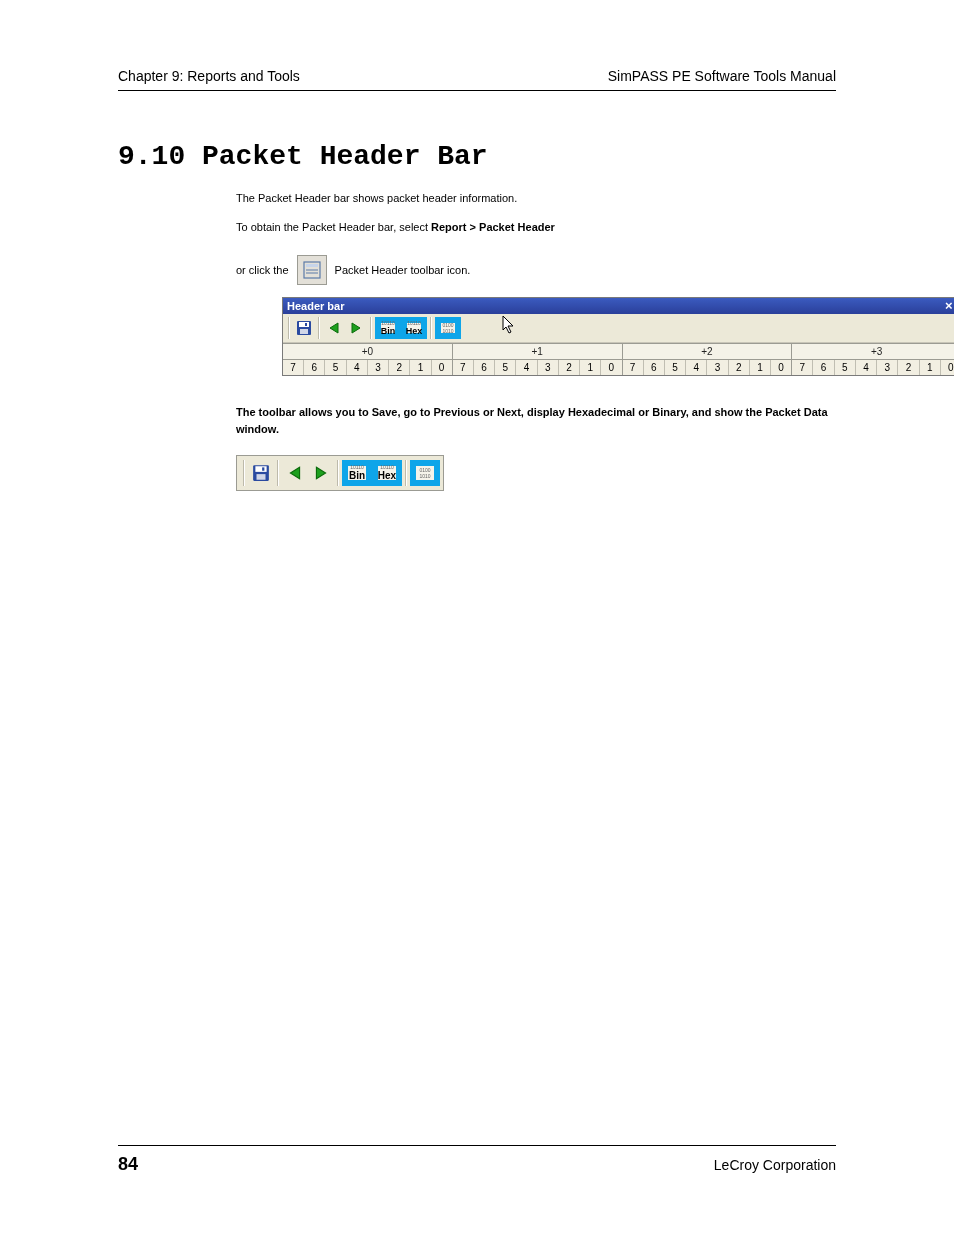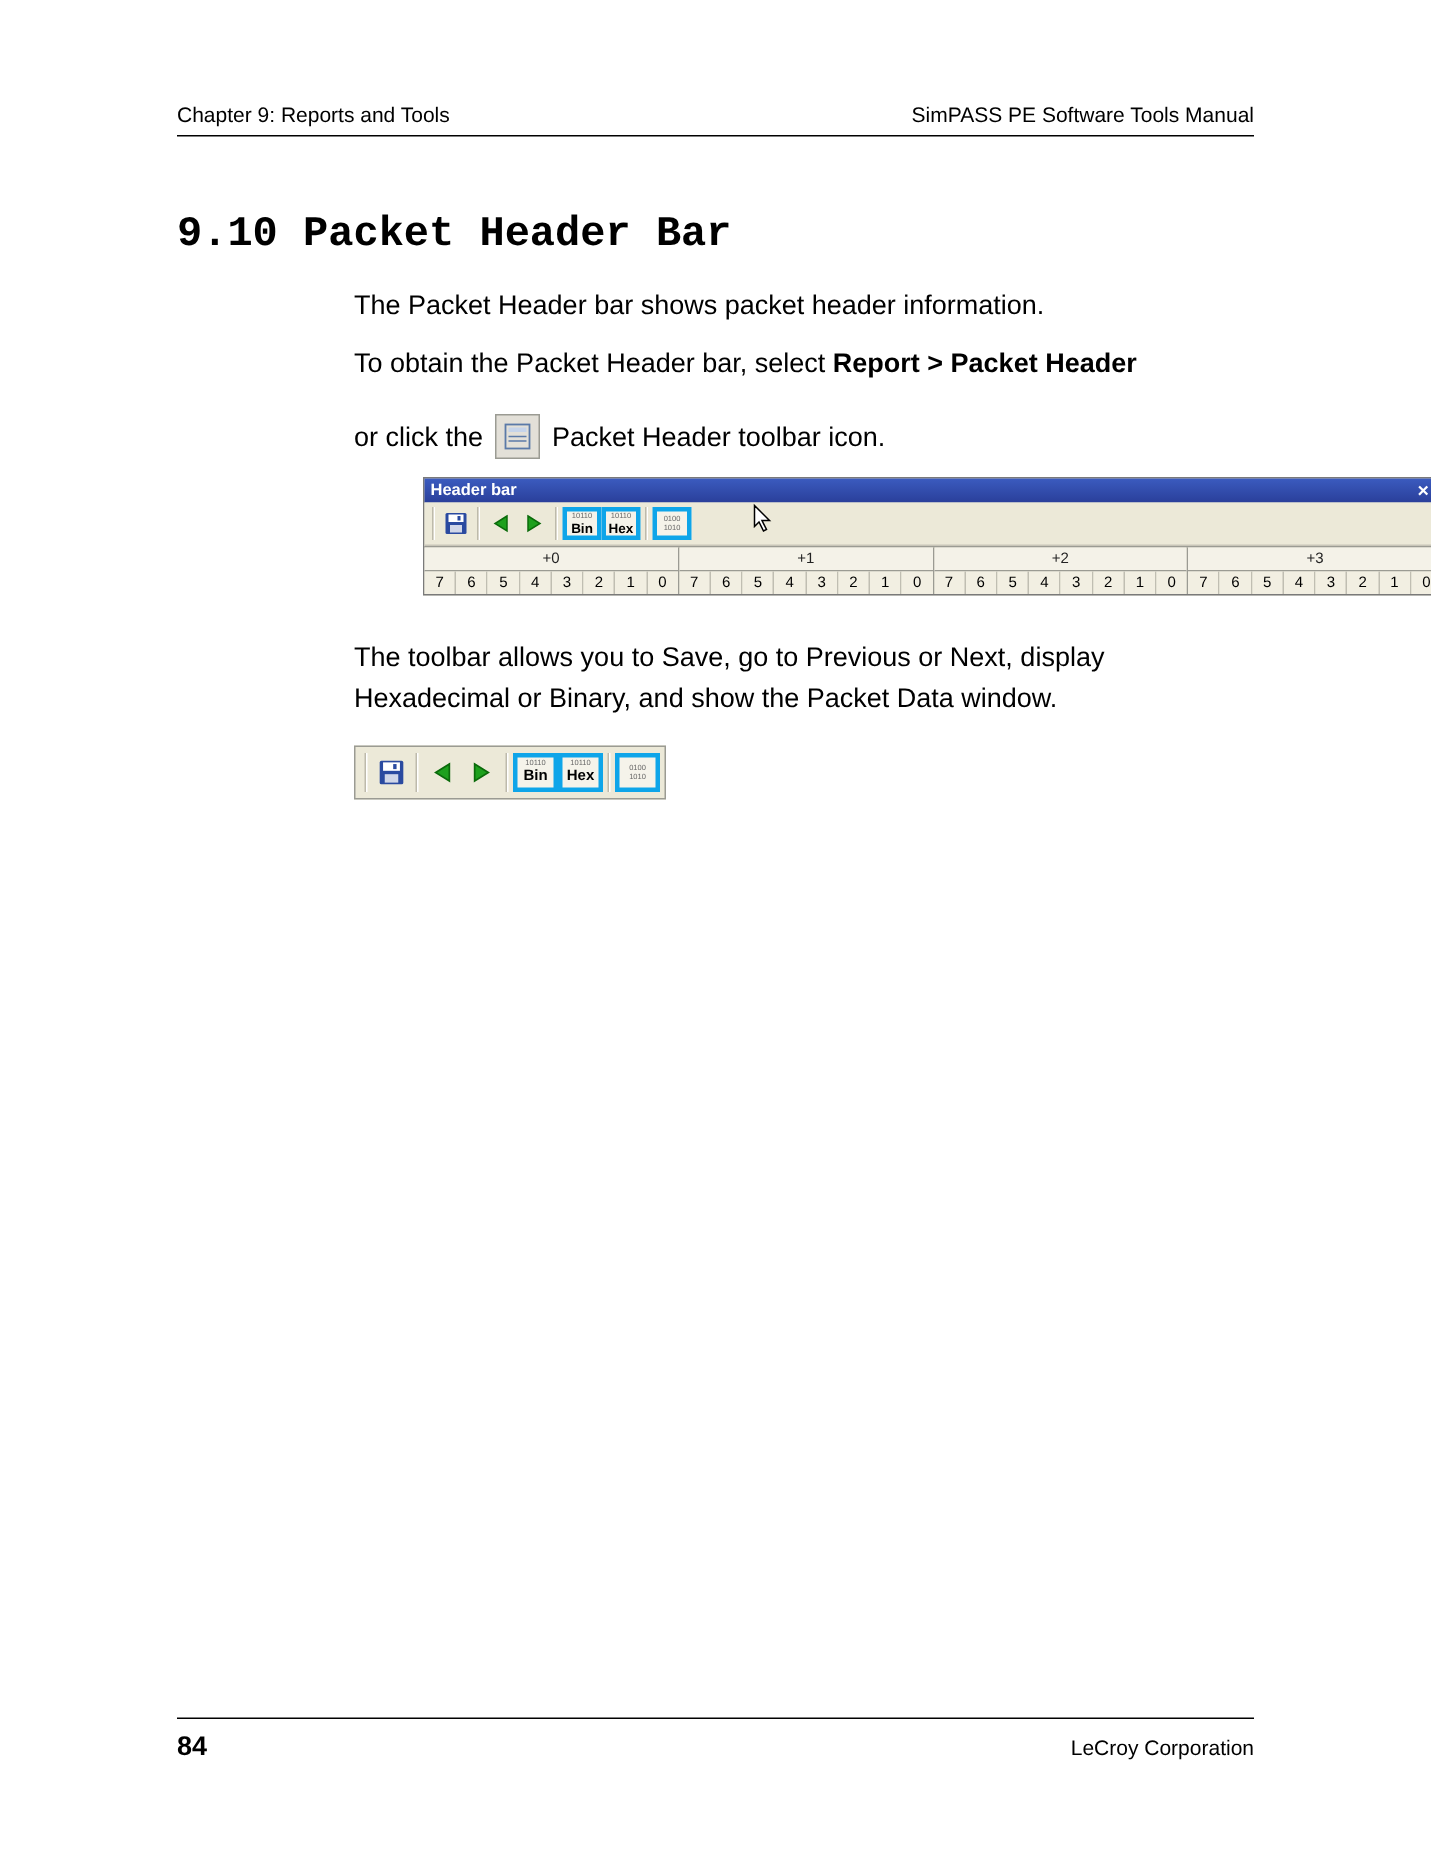--- a/index.html
+++ b/index.html
@@ -32,21 +32,21 @@
   h1.section-title {
     font-size: 28px;
     font-weight: bold;
     margin: 0 0 18px 0;
     font-family: Liberation Mono, monospace;
   }
   .body-indent {
     margin-left: 118px;
   }
   .body-text {
-    font-size: 18px;
+    font-size: 11px;
     line-height: 1.5;
     margin: 0 0 12px 0;
   }
   .body-text .bold { font-weight: bold; }
   .icon-inline {
     display: inline-block;
     vertical-align: middle;
     width: 30px; height: 30px;
     background: #e3e0d8;
     border: 1px solid #9b9b93;
@@ -98,21 +98,21 @@
     margin: 0 3px;
   }
   .tbtn {
     width: 22px; height: 22px;
     display: flex; align-items: center; justify-content: center;
     border: 1px solid transparent;
   }
   .tbtn-label {
     display:flex; flex-direction:column; align-items:center; justify-content:center;
     width: 26px; height: 22px;
-    border: 3px solid #0ea5e9;
+    border: 6px solid #0ea5e9;
     background:#f5f3ea;
     font-size: 7px;
     line-height: 1;
     gap:1px;
   }
   .tbtn-label .digits { font-size:5px; color:#666; }
   .tbtn-label .lbl { font-size:9px; font-weight:bold; }
   .hb-cursor {
     position:absolute; left: 218px; top: 0px;
     font-size: 16px;
@@ -302,21 +302,21 @@
             <div class="hb-bit">4</div>
             <div class="hb-bit">3</div>
             <div class="hb-bit">2</div>
             <div class="hb-bit">1</div>
             <div class="hb-bit">0</div>
           </div>
         </div>
       </div>
     </div>
 
-    <p class="body-text" style="margin-top:16px;">
+    <p class="body-text" style="margin-top:16px;font-weight:bold;">
       <span>The toolbar allows you to </span><span>Save, go to Previous or Next, display Hexadecimal or Binary, and show the Packet Data window.</span>
     </p>
 
     <div class="toolbar-standalone">
       <span class="sep"></span>
       <div class="tbtn">
         <svg width="18" height="18" viewBox="0 0 16 16">
           <rect x="1" y="1" width="14" height="14" fill="#2a4aa0" rx="1"></rect>
           <rect x="3" y="2" width="10" height="5" fill="#fff"></rect>
           <rect x="4" y="9" width="8" height="5" fill="#d0d6e8"></rect>

